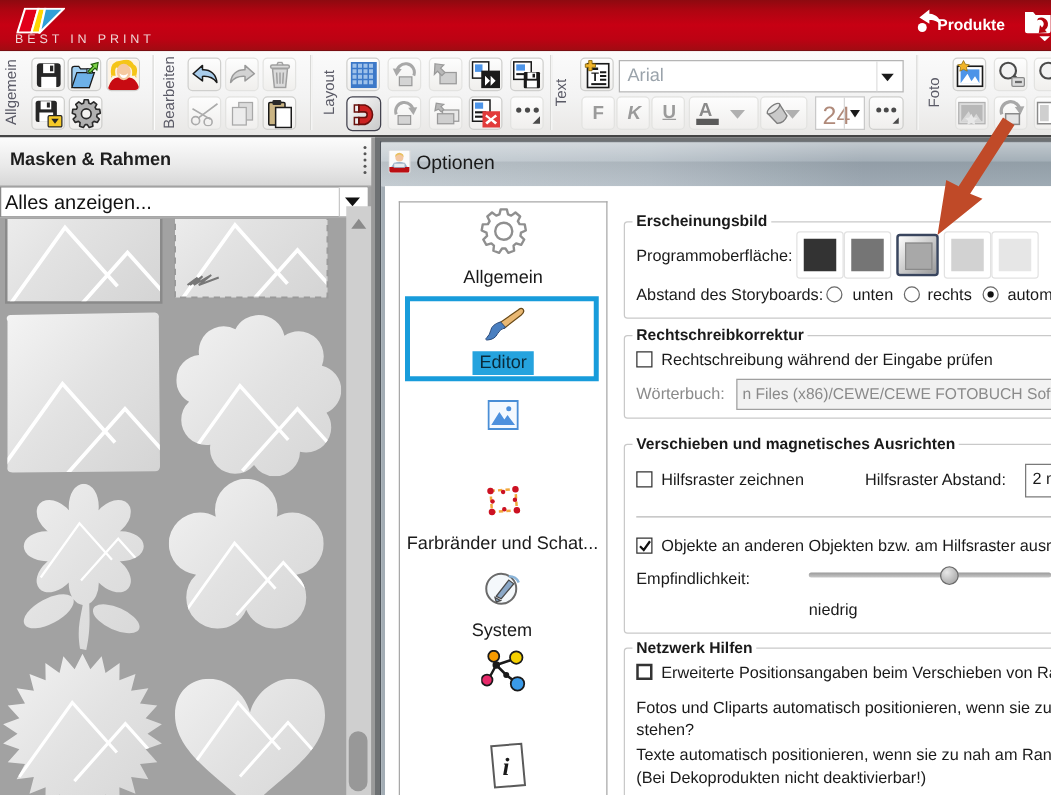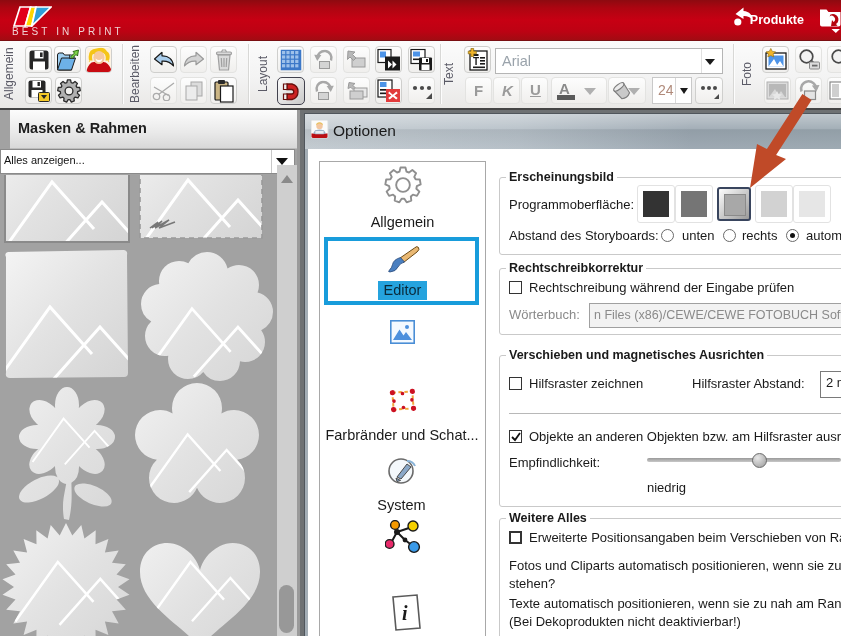--- a/index.html
+++ b/index.html
@@ -13,24 +13,24 @@
   
   #toolbar{left:0;top:41px;width:841px;height:67px;background:linear-gradient(180deg,#fbfbfb 0%,#f3f3f3 55%,#e9e8e6 100%);border-bottom:2px solid #454545;}
   .vlabel{writing-mode:vertical-rl;transform:rotate(180deg);font-size:12px;color:#5a5a66;text-align:center;height:58px;left:0;top:4px;}
   .tsep{width:1px;height:60px;top:3px;background:#d8d8d6;border-right:1px solid #fdfdfd;}
   .tbtn{width:27px;height:27px;border-radius:4px;border:1px solid #e3e3e1;background:linear-gradient(180deg,#fdfdfd,#f0efed);box-sizing:border-box;}
   .tbtn.strong{border-color:#cfcfcd;}
   .tbtn svg{position:absolute;left:50%;top:50%;transform:translate(-50%,-50%);}
   .row1{top:5px;} .row2{top:36px;}
   
   #panel{left:0;top:110px;width:300px;height:526px;background:#a2a2a2;}
-  #panelhead{left:0;top:0px;width:300px;height:38px;background:linear-gradient(180deg,#fcfcfc,#e9e9e9 60%,#d8d8d8);border-bottom:1px solid #bdbdbd;margin-left:10px;}
+  #panelhead{left:0;top:0px;width:300px;height:38px;background:linear-gradient(180deg,#fcfcfc,#e9e9e9 60%,#d8d8d8);border-bottom:1px solid #bdbdbd;}
   #panelhead .t{position:absolute;left:8px;top:10px;font-size:14.5px;font-weight:bold;color:#1e1e1e;}
   #combo{left:0px;top:39px;width:295px;height:25px;background:#fff;border:1px solid #8a8a8a;box-sizing:border-box;}
-  #combo .t{position:absolute;left:3px;top:4px;font-size:11px;color:#111;}
+  #combo .t{position:absolute;left:3px;top:4px;font-size:16px;color:#111;}
   #combo .arr{position:absolute;right:0;top:0;width:22px;height:23px;border-left:1px solid #c8c8c8;background:#fff;}
   #combo .arr:after{content:"";position:absolute;left:4px;top:8px;border:6px solid transparent;border-top:7.5px solid #111;}
   #maskgrid{left:0;top:65px;width:277px;height:461px;background:#a2a2a2;overflow:hidden;}
   #pscroll{left:277px;top:55px;width:20px;height:471px;background:#cfcfcf;}
   #pscroll .thumb{position:absolute;left:2px;top:420px;width:15px;height:48px;background:#989898;border-radius:8px;}
   #pscroll .up{position:absolute;left:4px;top:4px;width:0;height:0;border:6px solid transparent;border-bottom:8px solid #8a8a8a;}
   #panelborder{left:297px;top:110px;width:3px;height:526px;background:#9a9a9a;}
   
   #workspace{left:300px;top:110px;width:541px;height:526px;background:#6e7173;}
   #dialog{left:304px;top:113px;width:537px;height:523px;border-left:1px solid #50565c;border-top:1px solid #50565c;background:#fff;}
@@ -294,21 +294,21 @@
     <div class="tbtn abs row2" style="left:608px;width:38px">
       <svg style="position:absolute;left:2px;top:2px;transform:none" width="22" height="22" viewBox="0 0 22 22">
         <g transform="rotate(-38 11 11)">
           <path d="M5 6 L6.1 17 Q11 20 15.9 17 L17 6 Q11 9.4 5 6 Z" fill="#c9c9c9" stroke="#7d7d7d" stroke-width="1.1"></path>
           <ellipse cx="11" cy="5.8" rx="6.1" ry="2.4" fill="#ebebeb" stroke="#7d7d7d" stroke-width="1.1"></ellipse>
         </g>
       </svg>
       <div style="position:absolute;right:5px;top:10px;border:6px solid transparent;border-top:7px solid #b0b0b0"></div>
     </div>
     <div class="abs row2" style="left:652px;width:40px;height:27px;background:#fff;border:1px solid #c9c9c9;box-sizing:border-box">
-      <div style="position:absolute;left:5px;top:4px;font-size:14px;color:#b08a7a">24</div>
+      <div style="position:absolute;left:5px;top:4px;font-size:20px;color:#b08a7a">24</div>
       <div style="position:absolute;right:0;top:0;width:15px;height:25px;border-left:1px solid #d8d8d8"></div>
       <div style="position:absolute;right:3px;top:10px;border:4.5px solid transparent;border-top:6px solid #1a1a1a"></div>
     </div>
     <div class="tbtn strong abs row2" style="left:695px;width:28px">
       <svg style="position:absolute;left:4px;top:7px;transform:none" width="20" height="15" viewBox="0 0 20 15">
       <g fill="#4a4a4a">
             <circle cx="3" cy="3" r="2"></circle>
             <circle cx="9" cy="3" r="2"></circle>
             <circle cx="15" cy="3" r="2"></circle>
           </g>
@@ -634,21 +634,21 @@
           <path d="M2 6 L5 9 L10 2" stroke="#111" stroke-width="1.8" fill="none"></path>
         </svg>
       </div>
     <div class="ctext abs" style="left:529px;top:429px">Objekte an anderen Objekten bzw. am Hilfsraster ausri</div>
     <div class="ctext abs" style="left:509px;top:455px">Empfindlichkeit:</div>
     <div class="abs" style="left:647px;top:458px;width:194px;height:4px;background:linear-gradient(180deg,#9a9a9a,#c8c8c8);border-radius:2px"></div>
     <div class="abs" style="left:752px;top:453px;width:15px;height:15px;border-radius:50%;background:radial-gradient(circle at 35% 30%,#e8e8e8,#9a9a9a);border:1px solid #6a6a6a;box-sizing:border-box"></div>
     <div class="ctext abs" style="left:647px;top:480px">niedrig</div>
 
     <div class="group abs" style="left:499px;top:518px;width:356px;height:130px">
-        <div class="glabel">Weitere Alles</div>
+        <div class="glabel">Netzwerk Hilfen</div>
       </div>
     <div class="cb abs" style="left:509px;top:531px;border-width:2px"></div>
     <div class="ctext abs" style="left:529px;top:530px">Erweiterte Positionsangaben beim Verschieben von Rah</div>
     <div class="ctext abs" style="left:509px;top:558px">Fotos und Cliparts automatisch positionieren, wenn sie zu </div>
     <div class="ctext abs" style="left:509px;top:576px">stehen?</div>
     <div class="ctext abs" style="left:509px;top:596px">Texte automatisch positionieren, wenn sie zu nah am Rand</div>
     <div class="ctext abs" style="left:509px;top:614px">(Bei Dekoprodukten nicht deaktivierbar!)</div>
   </div>
 
   <svg class="abs" style="left:700px;top:85px" width="141" height="130" viewBox="0 0 141 130">

